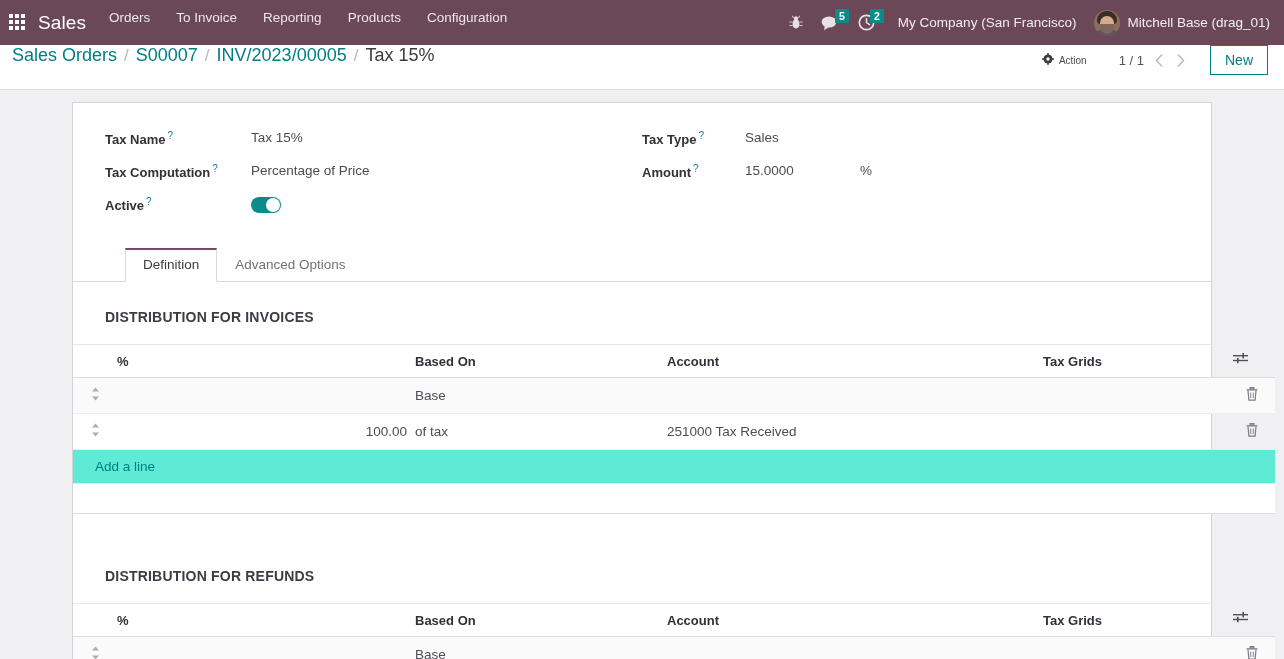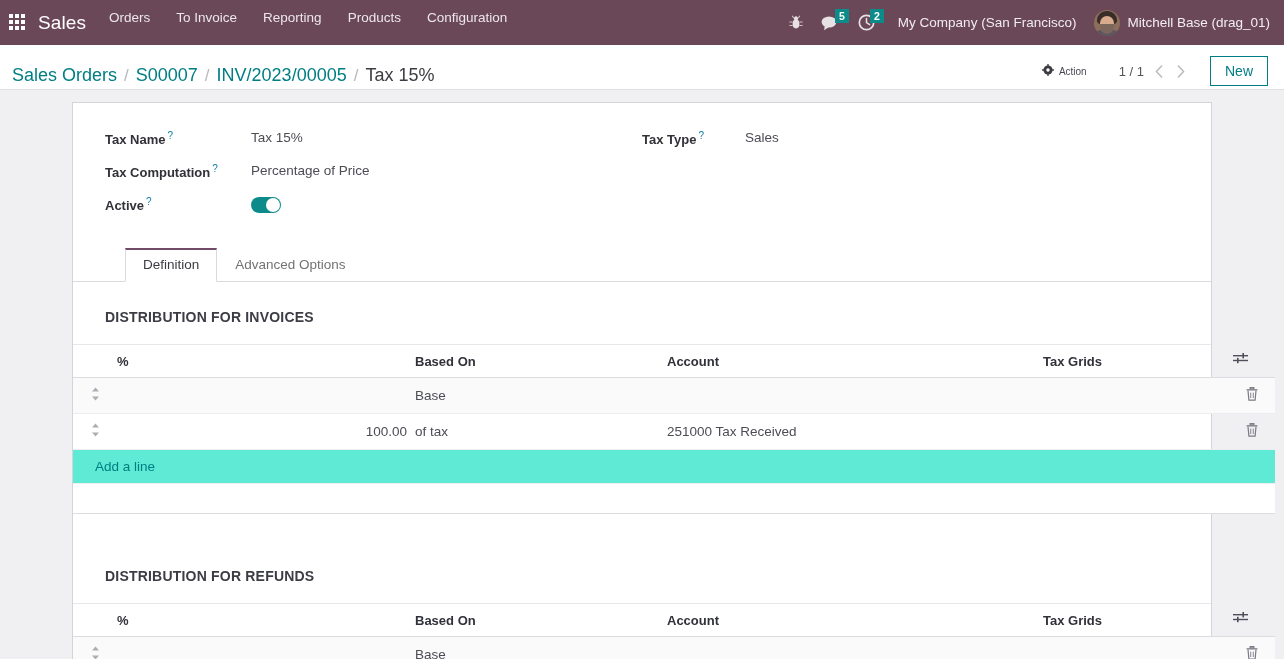--- a/index.html
+++ b/index.html
@@ -101,21 +101,21 @@
   .avatar .beard { position:absolute; left:6px; top:14px; width:14px; height:10px; background:#7d665c; border-radius:0 0 7px 7px; }
   .avatar .shirt { position:absolute; left:1px; bottom:0; width:24px; height:6px; background:#5b5560; border-radius:6px 6px 0 0; }
   .user-name { font-size: 13.5px; color: #f3eff1; white-space: nowrap; }
 
   
   .cp {
     height: 45px;
     background: #ffffff;
     border-bottom: 1px solid #dfdfe3;
     display: flex;
-    align-items: flex-end;
+    align-items: flex-start;
     padding: 0 16px 3px 12px;
   }
   .breadcrumb { display: flex; align-items: baseline; font-size: 18px; }
   .bc-link { color: #017e84; cursor: pointer; }
   .bc-sep { color: #b8b8bd; margin: 0 7px; font-size: 17px; }
   .bc-current { color: #3c3c42; }
   .cp-right { margin-left: auto; display: flex; align-items: center; gap: 0; }
   .action-btn {
     display: flex; align-items: center; gap: 5px;
     font-size: 10px; color: #4a4a52;
@@ -423,20 +423,27 @@
                 <span class="knob"></span>
               </div>
           </div>
         </div>
 
         <div class="col-right">
           <div class="fld">
             <div class="fld-label"><span>Tax Type</span><span class="tip">?</span></div>
             <div class="fld-val">Sales</div>
           </div>
+          <div class="fld">
+            <div class="fld-label"><span>Amount</span><span class="tip">?</span></div>
+            <div class="fld-val amount-row">
+              <span class="amount-val">15.0000</span>
+              <span class="amount-unit">%</span>
+            </div>
+          </div>
         </div>
       </div>
     </div>
 
     <div class="tabs">
       <div class="tab active">Definition</div>
       <div class="tab">Advanced Options</div>
     </div>
 
     <div class="o2m">

